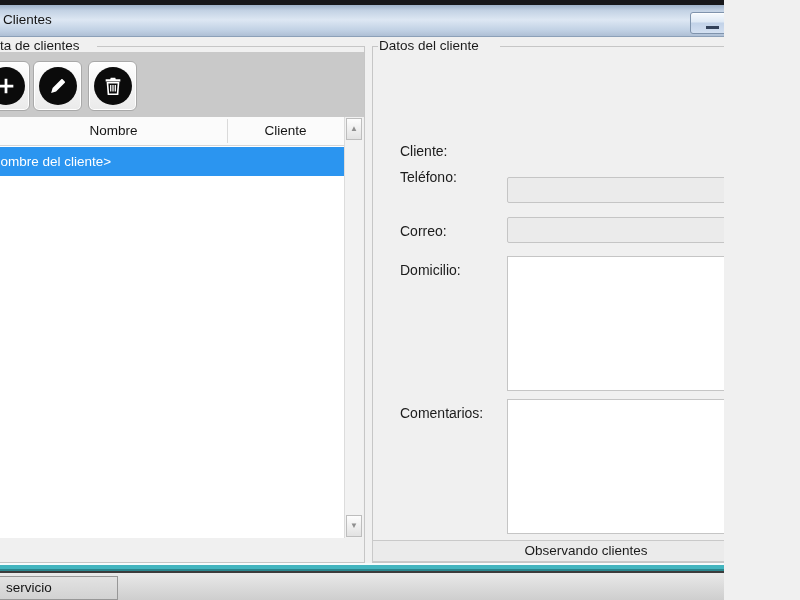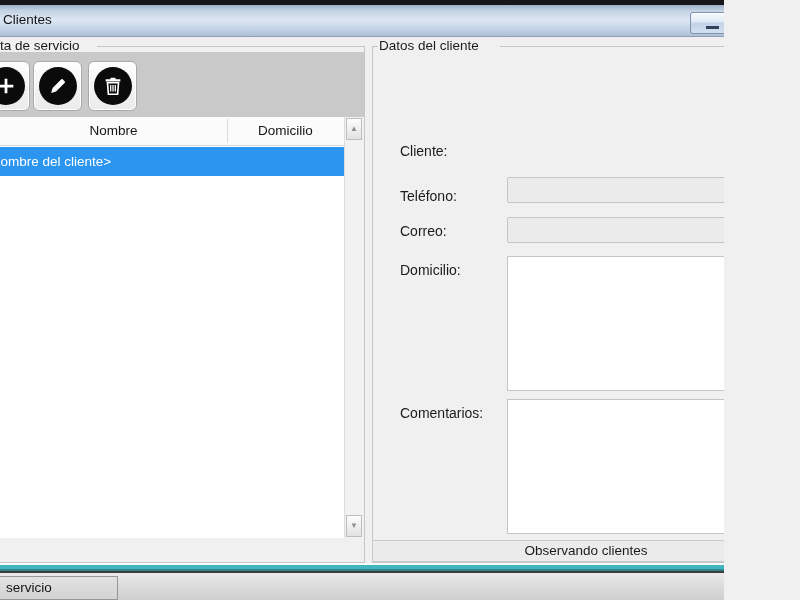--- a/index.html
+++ b/index.html
@@ -101,21 +101,21 @@
       <div class="glyph-max"></div>
     </div>
     <div id="btn-close" class="win-btn">
       <div class="glyph-x">
           <i></i>
           <i></i>
         </div>
     </div>
   </div>
 
-  <span class="group-label" style="left:0;top:38px;">ta de servicio</span>
+  <span class="group-label" style="left:0;top:38px;">ta de clientes</span>
   <div class="bline" style="left:97px;top:46px;width:267px;height:1px;"></div>
   <div class="bline" style="left:364px;top:46px;width:1px;height:517px;"></div>
   <div class="bline" style="left:0;top:562px;width:365px;height:1px;"></div>
 
   <div id="toolbar" class="abs"></div>
   <div class="tool-btn" style="left:-19px;">
     <div class="icon-circle">
       <svg width="22" height="22" viewBox="0 0 24 24">
           <path d="M10.5 4h3v6.5H20v3h-6.5V20h-3v-6.5H4v-3h6.5z" fill="#fff"></path>
         </svg>
@@ -133,21 +133,21 @@
       <svg width="22" height="22" viewBox="0 0 24 24">
         <path d="M9.5 3h5l.5 1.5H20V7H4V4.5h5z" fill="#fff"></path>
         <path d="M6 8.5h12L17 21H7L6 8.5z" fill="none" stroke="#fff" stroke-width="1.8"></path>
         <path d="M9.5 11v7M12 11v7M14.5 11v7" stroke="#fff" stroke-width="1.4"></path>
       </svg>
     </div>
   </div>
 
   <div id="list-header" class="abs">
     <div class="hdr-cell" style="left:0;width:227px;">Nombre</div>
-    <div class="hdr-cell" style="left:227px;width:117px;">Domicilio</div>
+    <div class="hdr-cell" style="left:227px;width:117px;">Cliente</div>
   </div>
   <div id="hdr-divider" class="abs"></div>
 
   <div id="client-list" class="abs">
     <div id="selected-row">nombre del cliente&gt;</div>
   </div>
 
   <div class="vscroll" style="left:344px;top:117px;width:18px;height:421px;">
     <div class="sb-btn" style="top:1px;">▲</div>
     <div class="sb-btn" style="bottom:1px;">▼</div>
@@ -156,21 +156,21 @@
 
   <div class="bline" style="left:372px;top:46px;width:6px;height:1px;"></div>
   <span class="group-label" style="left:379px;top:38px;">Datos del cliente</span>
   <div class="bline" style="left:500px;top:46px;width:295px;height:1px;"></div>
   <div class="bline" style="left:372px;top:46px;width:1px;height:517px;"></div>
   <div class="bline" style="left:795px;top:46px;width:1px;height:517px;"></div>
   <div class="bline" style="left:372px;top:562px;width:424px;height:1px;"></div>
 
   <span class="fld-label" style="top:143px;">Cliente:</span>
 
-  <span class="fld-label" style="top:188px;">Teléfono:</span>
+  <span class="fld-label" style="top:169px;">Teléfono:</span>
   <input class="txt-input" style="top: 177px;" type="text" value="">
 
   <span class="fld-label" style="top:223px;">Correo:</span>
   <input class="txt-input" style="top: 217px;" type="text" value="">
 
   <span class="fld-label" style="top:262px;">Domicilio:</span>
   <div class="txt-area-box" style="top:256px;">
     <textarea value="" style=""></textarea>
     <div class="ta-scroll">
       <div class="sb-btn-flat" style="top:1px;">▲</div>

